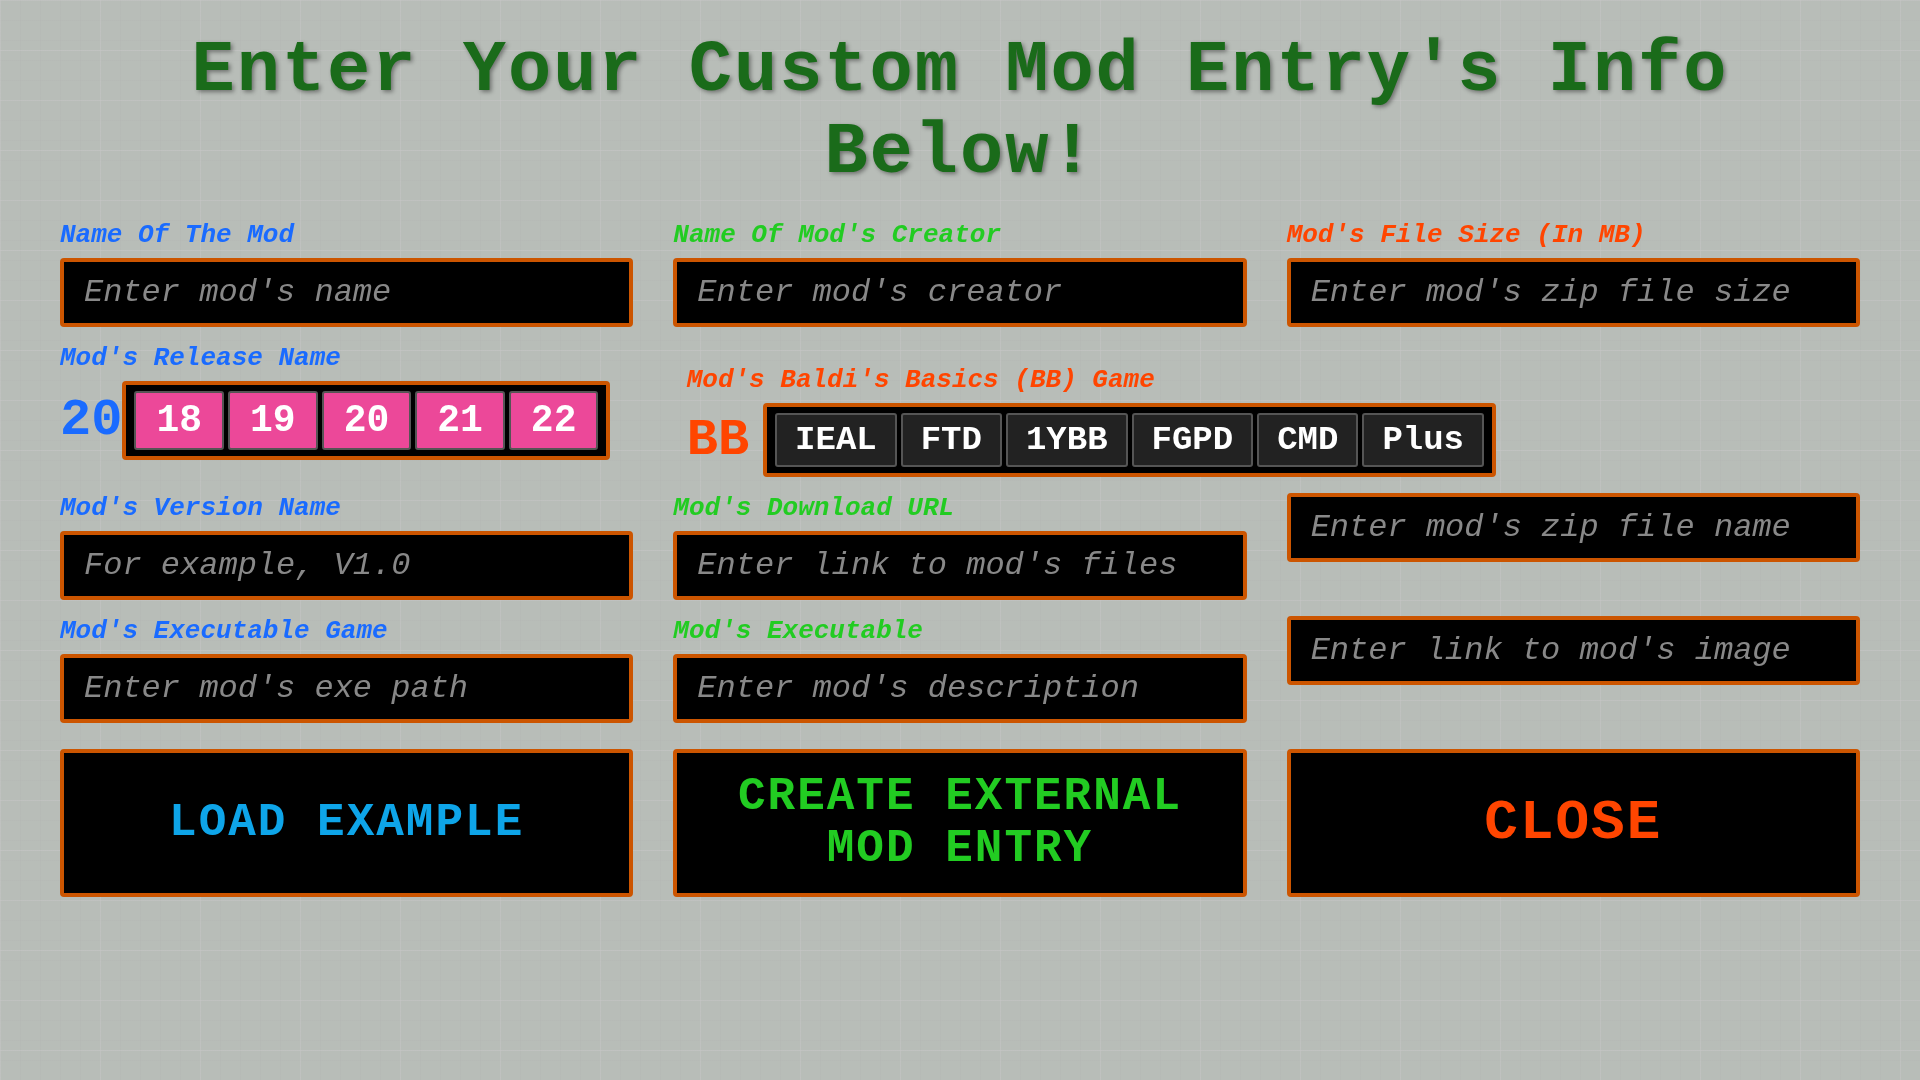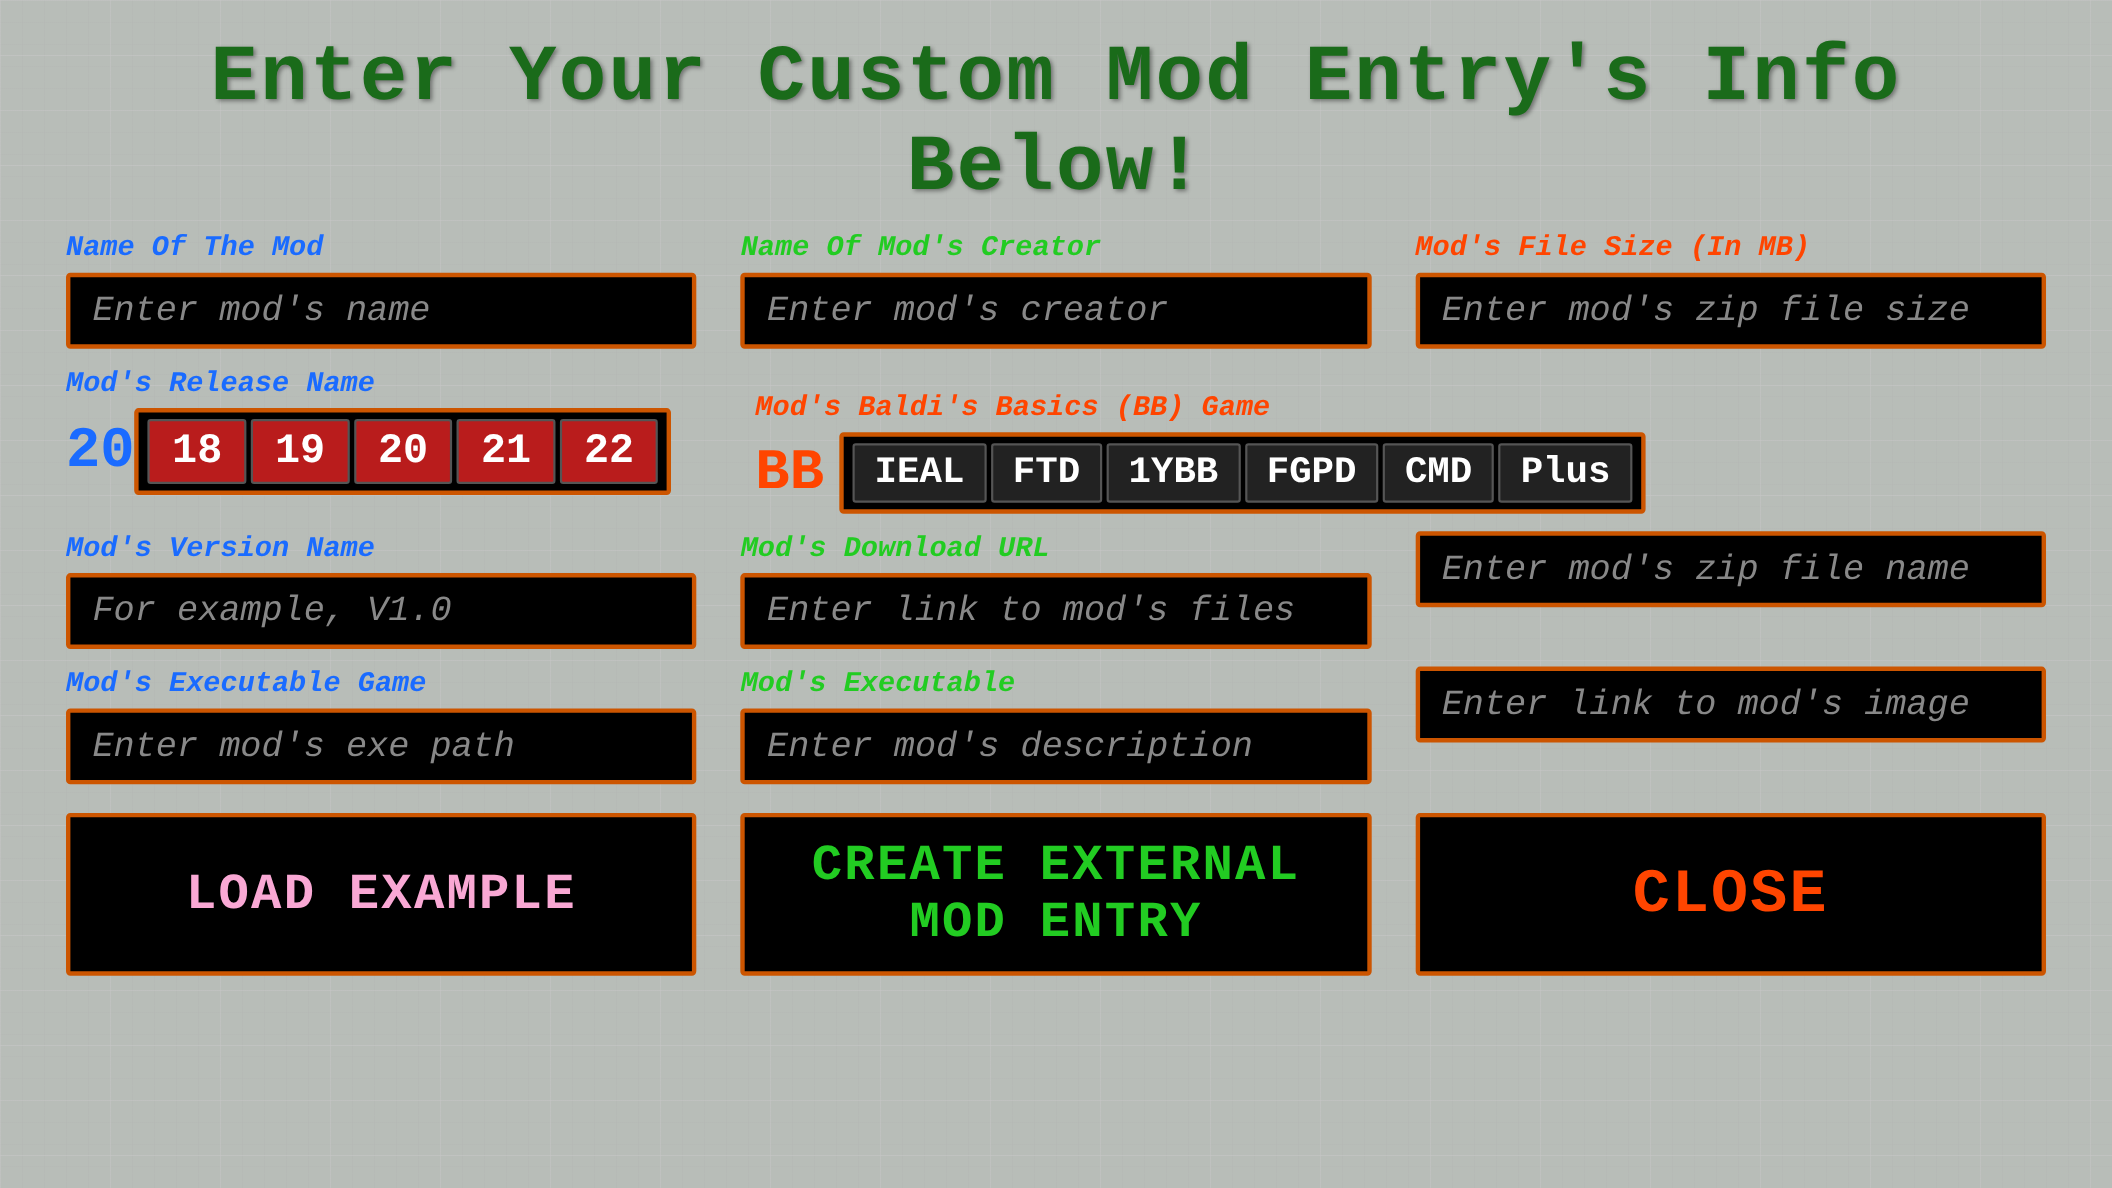--- a/index.html
+++ b/index.html
@@ -80,20 +80,21 @@
     }
 
     .page-title {
       text-align: center;
       font-size: 72px;
       font-weight: bold;
       color: #1a6b1a;
       font-family: 'Courier New', monospace;
       text-shadow: 2px 2px 4px rgba(0,0,0,0.4);
       letter-spacing: 2px;
+      margin-bottom: 10px;
       margin-top: 10px;
     }
 
     .row {
       display: flex;
       gap: 40px;
       align-items: flex-start;
     }
 
     .field-group {
@@ -154,21 +155,21 @@
     .year-buttons-wrapper {
       background: #000;
       border: 4px solid #cc5500;
       border-radius: 4px;
       display: flex;
       gap: 4px;
       padding: 6px 8px;
     }
 
     .year-btn {
-      background: #b91c1c;
+      background: #ec4899;
       color: #fff;
       border: 2px solid #555;
       font-size: 38px;
       font-weight: bold;
       font-family: 'Courier New', monospace;
       padding: 6px 20px;
       cursor: pointer;
       border-radius: 3px;
     }
 
@@ -221,21 +222,21 @@
       border-radius: 4px;
       padding: 18px 20px;
       text-align: center;
       cursor: pointer;
       font-size: 46px;
       font-weight: bold;
       font-family: 'Courier New', monospace;
       letter-spacing: 2px;
     }
 
-    .action-btn.load { color: #f9a8d4; }
+    .action-btn.load { color: #0ea5e9; }
     .action-btn.create { color: #22cc22; }
     .action-btn.close { color: #ff4500; font-size: 56px; }
 
     
     .middle-row {
       display: flex;
       gap: 40px;
       align-items: flex-start;
     }
 

